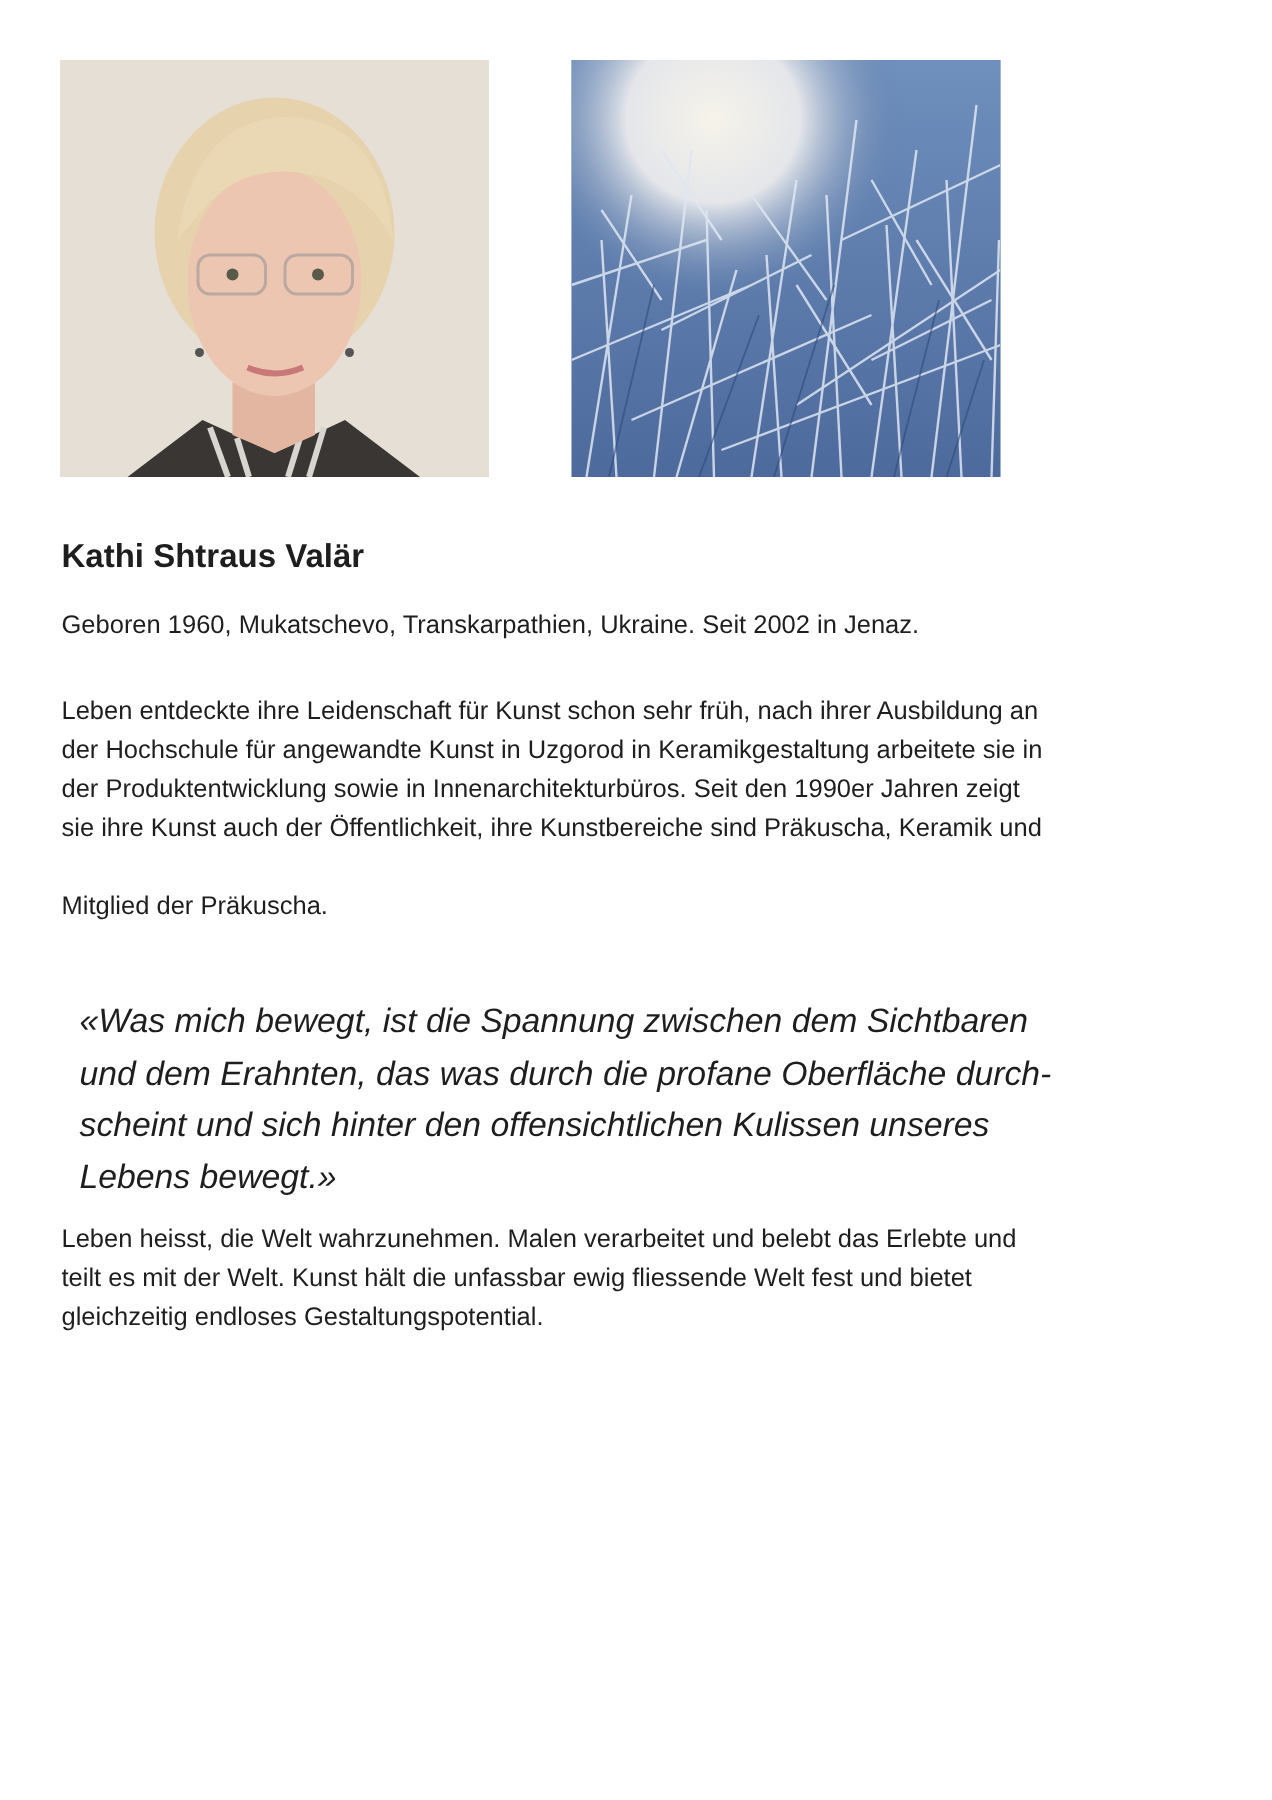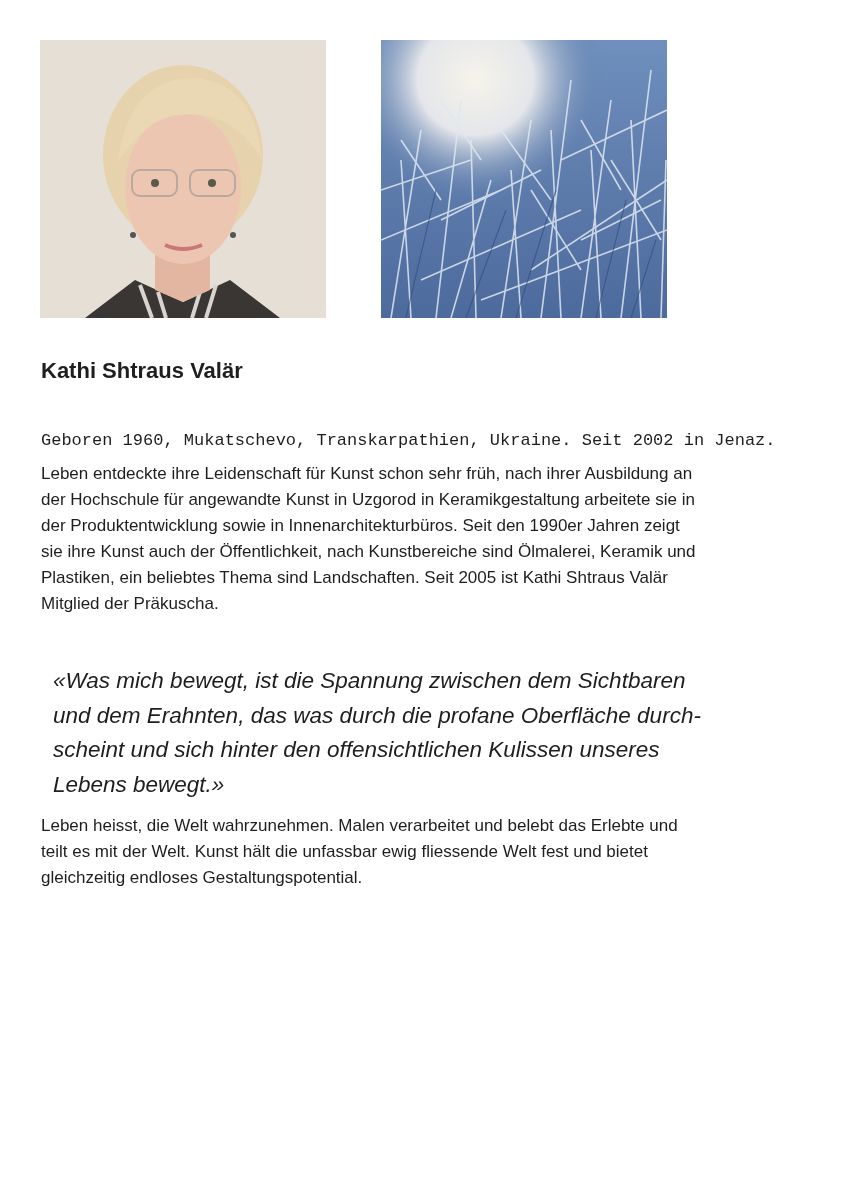--- a/index.html
+++ b/index.html
@@ -15,21 +15,21 @@
     .photo svg { display: block; width: 100%; height: 100%; }
 
     .name {
       position: absolute; left: 41px; top: 357px;
       font-size: 22px; line-height: 28px; margin: 0; font-weight: bold;
     }
     .p {
       position: absolute; left: 41px; width: 780px;
       font-size: 17px; line-height: 26px; margin: 0;
     }
-    #born { top: 428px; font-family: Liberation Mono, monospace; }
+    #born { top: 404px; }
     #bio  { top: 461px; }
     .quote {
       position: absolute; left: 41px; width: 780px; top: 652px;
       font-size: 22.5px; line-height: 34.5px; font-style: italic; margin: 12px;
     }
     #closing { top: 813px; font-size: 17px; line-height: 26px; }
   </style>
 </head>
 <body>
 
@@ -87,22 +87,22 @@
 </div>
 
 <h1 class="name">Kathi Shtraus Valär</h1>
 
 <p class="p" id="born">Geboren 1960, Mukatschevo, Transkarpathien, Ukraine. Seit 2002 in Jenaz.</p>
 
 <p class="p" id="bio">
   <span>Leben entdeckte ihre Leidenschaft für Kunst schon sehr früh, nach ihrer Ausbildung an</span><br>
   <span>der Hochschule für angewandte Kunst in Uzgorod in Keramikgestaltung arbeitete sie in</span><br>
   <span>der Produktentwicklung sowie in Innenarchitekturbüros. Seit den 1990er Jahren zeigt</span><br>
-  <span>sie ihre Kunst auch der Öffentlichkeit, nach Kunstbereiche sind Ölmalerei, Keramik und</span><br>
-  <span>Plastiken, ein beliebtes Thema sind Landschaften. Seit 2005 ist Kathi Shtraus Valär</span><br>
+  <span>sie ihre Kunst auch der Öffentlichkeit, ihre Kunstbereiche sind Präkuscha, Keramik und</span><br>
+  <br>
   <span>Mitglied der Präkuscha.</span>
 </p>
 
 <blockquote class="quote">
   <span>«Was mich bewegt, ist die Spannung zwischen dem Sichtbaren</span><br>
   <span>und dem Erahnten, das was durch die profane Oberfläche durch-</span><br>
   <span>scheint und sich hinter den offensichtlichen Kulissen unseres</span><br>
   <span>Lebens bewegt.»</span>
 </blockquote>
 

